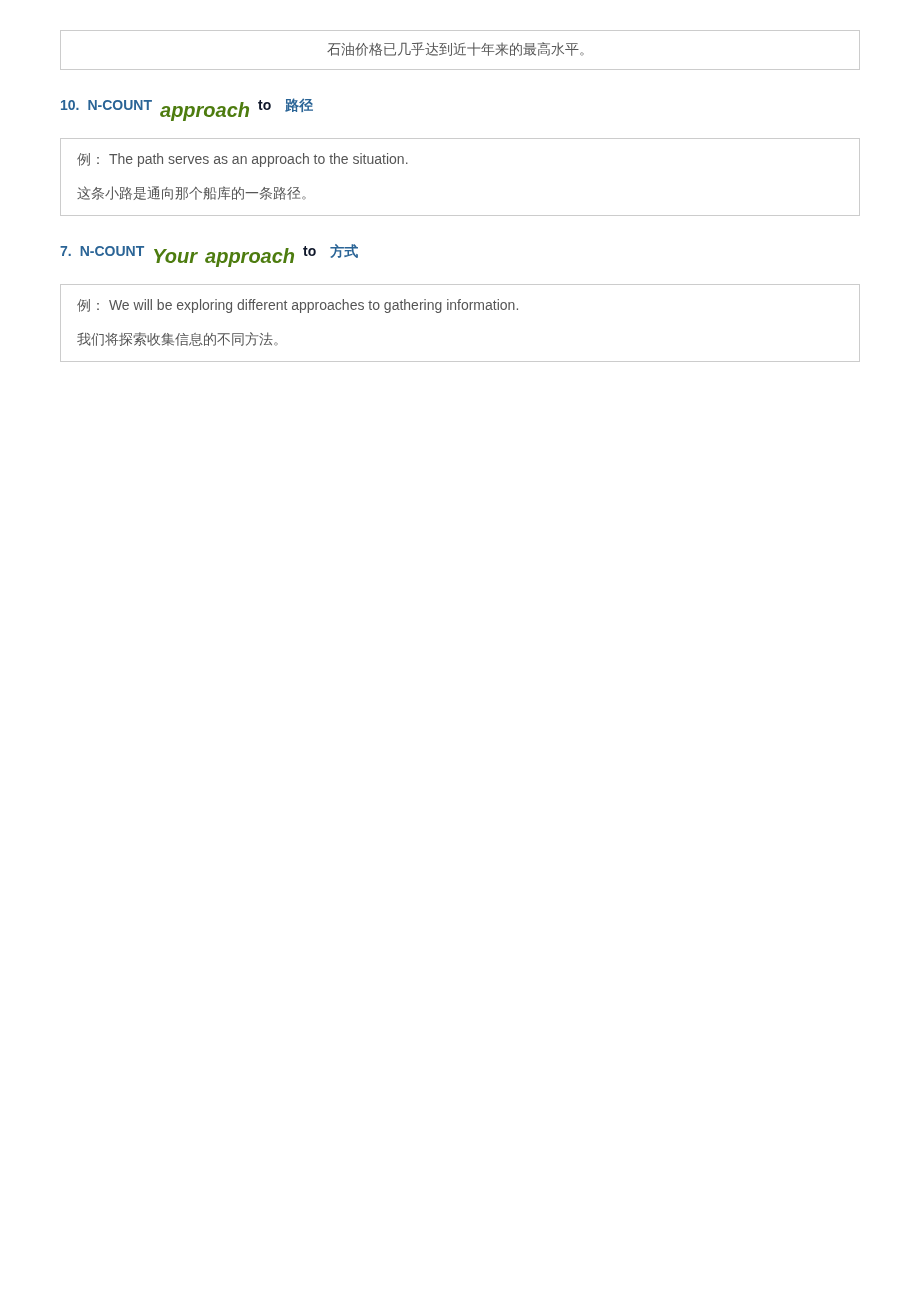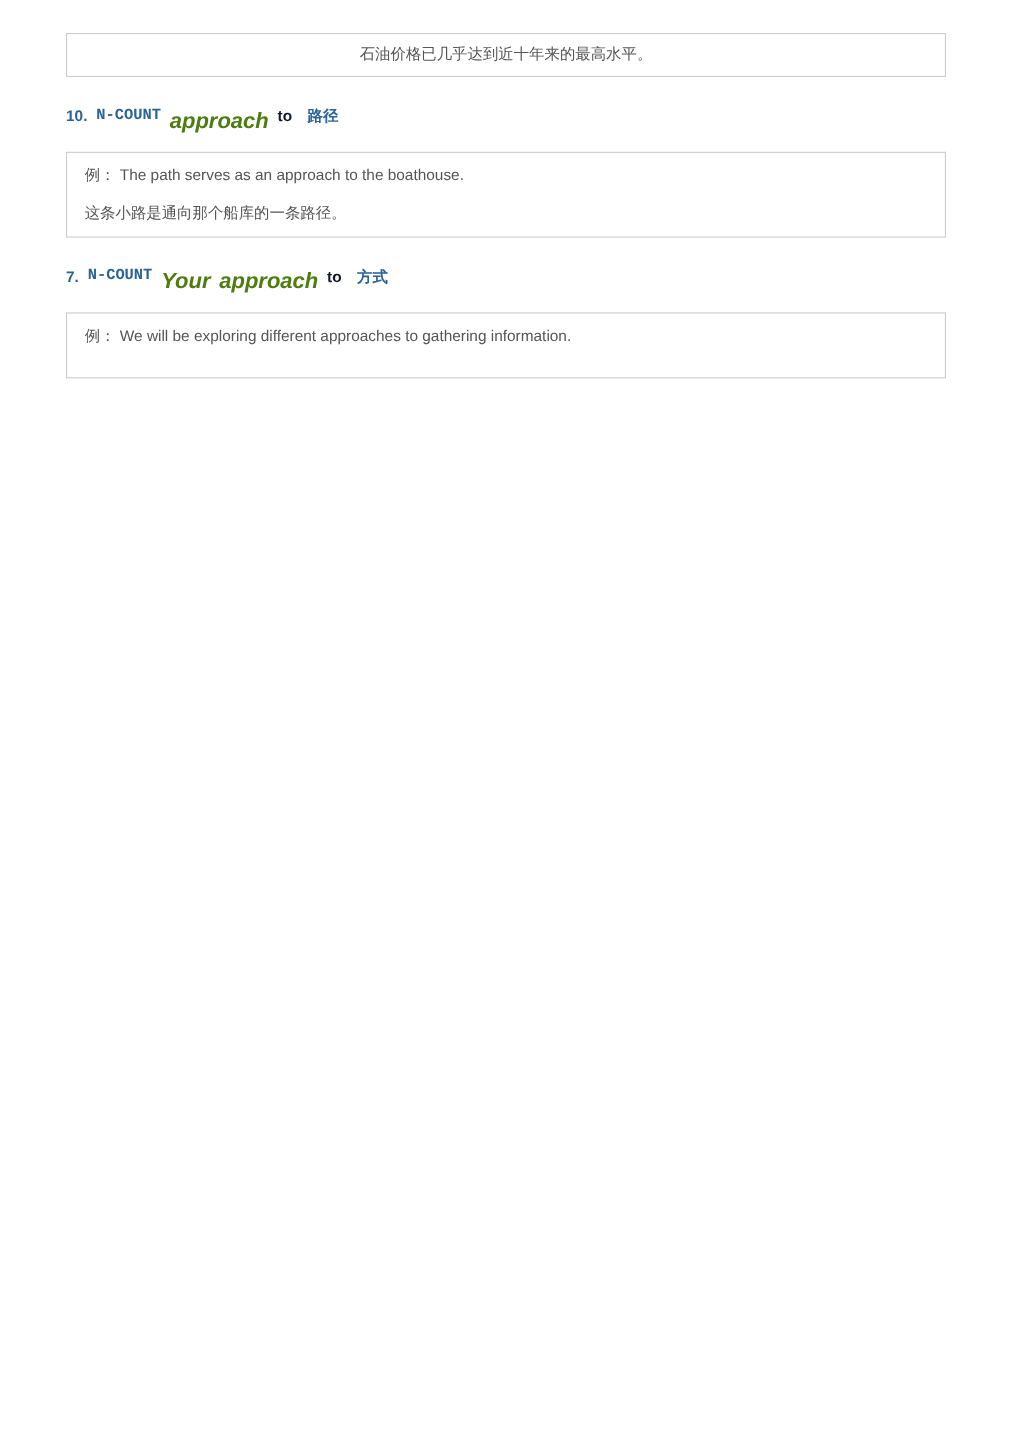--- a/index.html
+++ b/index.html
@@ -52,21 +52,20 @@
     .h-num {
       color: #2a6496;
       font-weight: bold;
       font-size: 14px;
     }
 
     .h-pos {
       color: #2a6496;
       font-weight: bold;
       font-size: 14px;
-      font-family: Liberation Mono, monospace;
     }
 
     .h-keyword {
       color: #4d7c0f;
       font-weight: bold;
       font-style: italic;
       font-size: 20px;
     }
 
     .h-preposition {
@@ -117,21 +116,21 @@
     <span style="display:inline-block; width:8px;"></span>
     <span class="h-preposition">to</span>
     <span style="display:inline-block; width:8px;"></span>
     <span style="display:inline-block; width:6px;"></span>
     <span class="h-translation">路径</span>
   </div>
 
   <div class="example-box">
     <div class="example-en">
       <span>例：</span>
-      <span>The path serves as an approach to the boathouse.</span>
+      <span>The path serves as an approach to the situation.</span>
     </div>
     <div class="example-cn">这条小路是通向那个船库的一条路径。</div>
   </div>
 </div>
 
 <div class="definition-block">
   <div class="def-header-row">
     <span class="h-num">7.</span>
     <span style="display:inline-block; width:8px;"></span>
     <span class="h-pos">N-COUNT</span>
@@ -144,14 +143,15 @@
     <span style="display:inline-block; width:8px;"></span>
     <span style="display:inline-block; width:6px;"></span>
     <span class="h-translation">方式</span>
   </div>
 
   <div class="example-box">
     <div class="example-en">
       <span>例：</span>
       <span>We will be exploring different approaches to gathering information.</span>
     </div>
+    <div class="example-cn">我们将探索收集信息的不同方法。</div>
   </div>
 </div>
 
 </body></html>

